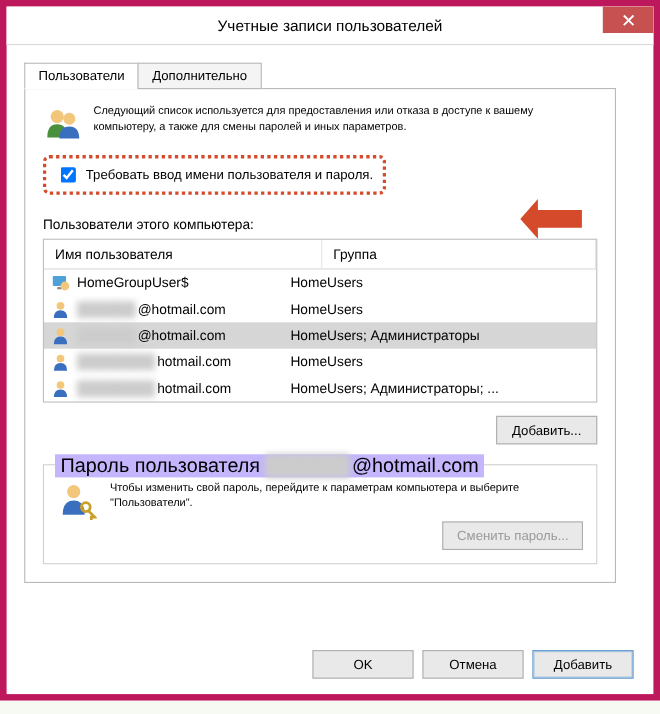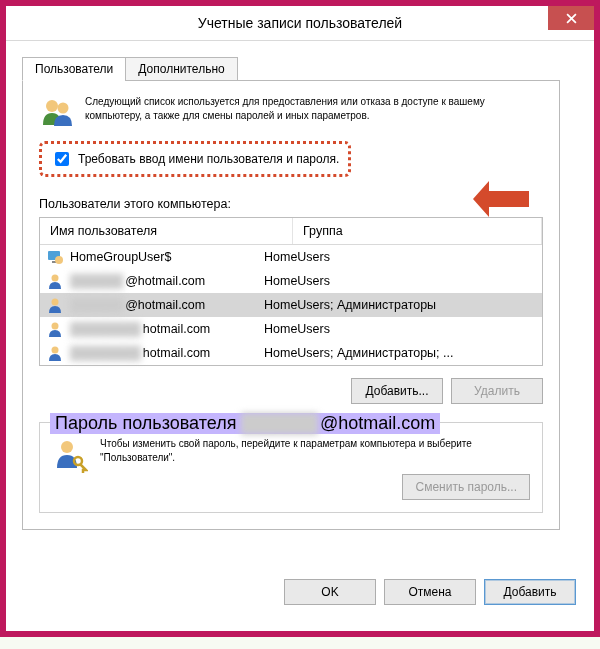--- a/index.html
+++ b/index.html
@@ -31,21 +31,21 @@
 .row .c1{width:218px;display:flex;align-items:center}
 .blur{filter:blur(3px);display:inline-block;background:#ccc;color:#ccc;border-radius:2px;margin-right:2px}
 .btnrow{display:flex;justify-content:flex-end;gap:8px;margin-top:12px}
 .wbtn{min-width:92px;height:26px;border:1px solid #adadad;background:#e9e9e9;font-size:12px;font-family:inherit;cursor:pointer;padding:0 12px}
 .wbtn:disabled{color:#9a9a9a;cursor:default}
 .wbtn.primary{border:1px solid #5a98d1;box-shadow:0 0 0 1px rgba(90,152,209,.4) inset}
 .group{border:1px solid #d0d0d0;margin-top:18px;padding:14px 12px 12px 12px;position:relative}
 .group-title{position:absolute;top:-10px;left:10px;background:#c4b5fd;padding:0 5px;font-size:18px}
 .pw{display:flex;gap:12px;align-items:flex-start}
 .pw-icon{width:36px;height:36px;flex:0 0 36px}
-.footer{position:absolute;bottom:26px;right:18px;display:flex;gap:8px}
+.footer{position:absolute;bottom:14px;right:18px;display:flex;gap:8px}
 svg{display:block}
 </style>
 </head>
 <body>
 
 <div class="window">
   <div class="titlebar">
     <span class="titlebar-text">Учетные записи пользователей</span>
     <div class="close-btn">
       <svg width="11" height="11" viewBox="0 0 10 10">
@@ -155,21 +155,20 @@
                 <span class="blur">████████</span>
                 <span>hotmail.com</span>
               </div>
               <div>HomeUsers; Администраторы; ...</div>
             </div>
           </div>
       </div>
 
       <div class="btnrow">
         <button class="wbtn">Добавить...</button>
-        <button class="wbtn" disabled="">Удалить</button>
       </div>
 
       <div class="group">
         <div class="group-title">
           <span>Пароль пользователя </span><span class="blur">██████</span><span>@hotmail.com</span>
         </div>
         <div class="pw">
           <div class="pw-icon">
             <svg width="36" height="36" viewBox="0 0 36 36">
               <circle cx="15" cy="10" r="6" fill="#f2c77b"></circle>

